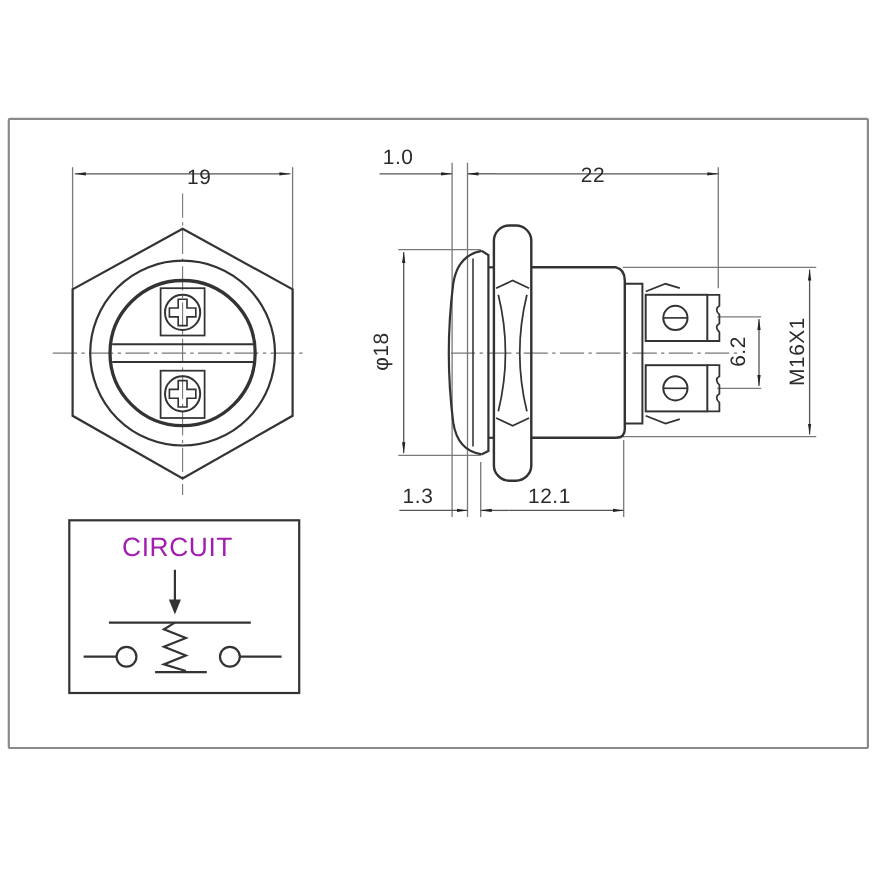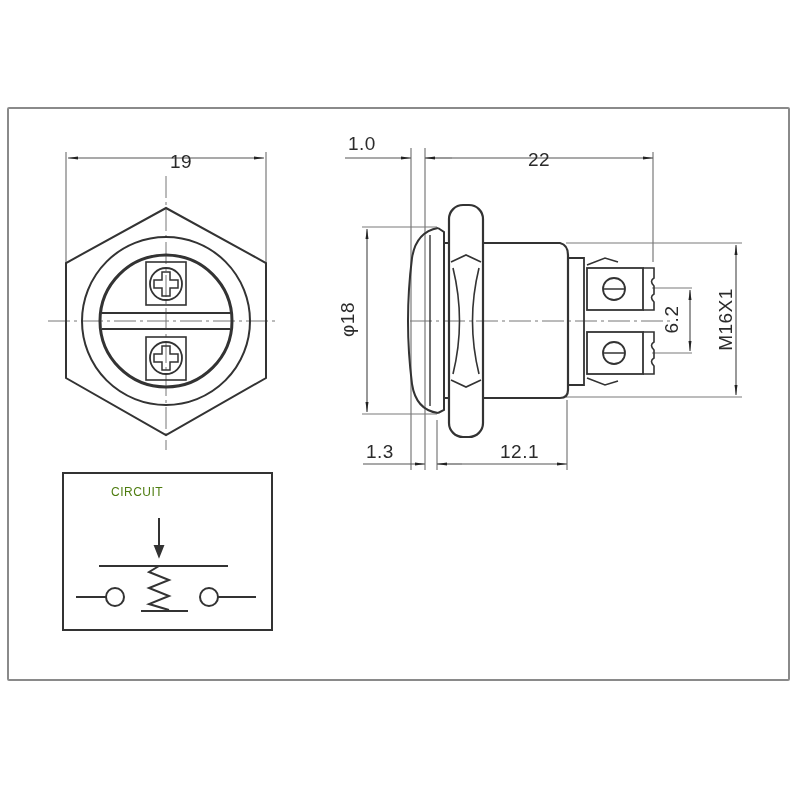--- a/index.html
+++ b/index.html
@@ -4,21 +4,21 @@
 <style>
   html, body { margin: 0; padding: 0; background: #ffffff; }
   body { width: 800px; height: 800px; position: relative; overflow: hidden;
          font-family: "Liberation Sans", sans-serif; }
   .frame { position: absolute; left: 7px; top: 107px; width: 783px; height: 574px;
            border: 2px solid #8a8a8a; border-radius: 2px; box-sizing: border-box; }
   svg.drawing { position: absolute; left: 0; top: 0; width: 800px; height: 800px; }
   .dim-label { position: absolute; font-size: 19px; color: #2b2b2b; line-height: 1;
                white-space: nowrap; letter-spacing: 0.5px; }
   .vert { transform: rotate(-90deg); transform-origin: center center; }
-  .circuit-title { position: absolute; font-size: 12px; color: #4d7c0f; line-height: 1; letter-spacing: 0.5px; }
+  .circuit-title { position: absolute; font-size: 24px; color: #a21caf; line-height: 1; letter-spacing: 0.5px; }
 </style>
 </head>
 <body>
 
 <div class="frame"></div>
 
 <svg class="drawing" viewBox="0 0 800 800" xmlns="http://www.w3.org/2000/svg">
   <defs>
     <marker id="arr" viewBox="0 0 10 6" refX="10" refY="3" markerWidth="10" markerHeight="6" orient="auto-start-reverse" markerUnits="userSpaceOnUse">
       <path d="M0,1.5 L10,3 L0,4.5 Z" fill="#222"></path>
@@ -133,15 +133,15 @@
 <div class="dim-label" style="left:150px; top:152px;margin-left:20px;">19</div>
 
 <div class="dim-label" style="left:348px; top:134px;">1.0</div>
 <div class="dim-label" style="left:528px; top:134px;margin-top:16px;">22</div>
 
 <div class="dim-label vert" style="left:330px; top:310px;">φ18</div>
 <div class="dim-label vert" style="left:694px; top:310px;">M16X1</div>
 <div class="dim-label vert" style="left:658px; top:310px;">6.2</div>
 
 <div class="dim-label" style="left:366px; top:442px;">1.3</div>
-<div class="dim-label" style="left:480px; top:442px;margin-left:20px;">12.1</div>
+<div class="dim-label" style="left:480px; top:442px;">12.1</div>
 
 <div class="circuit-title" style="left:111px; top:486px;">CIRCUIT</div>
 
 </body></html>

